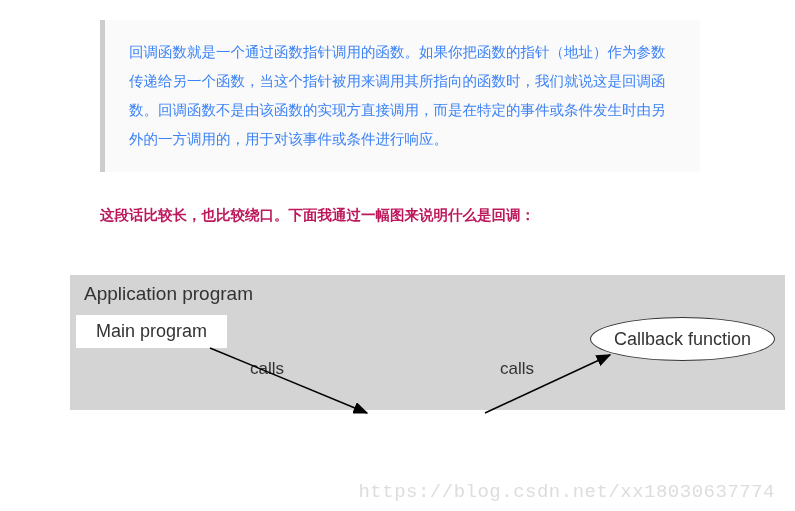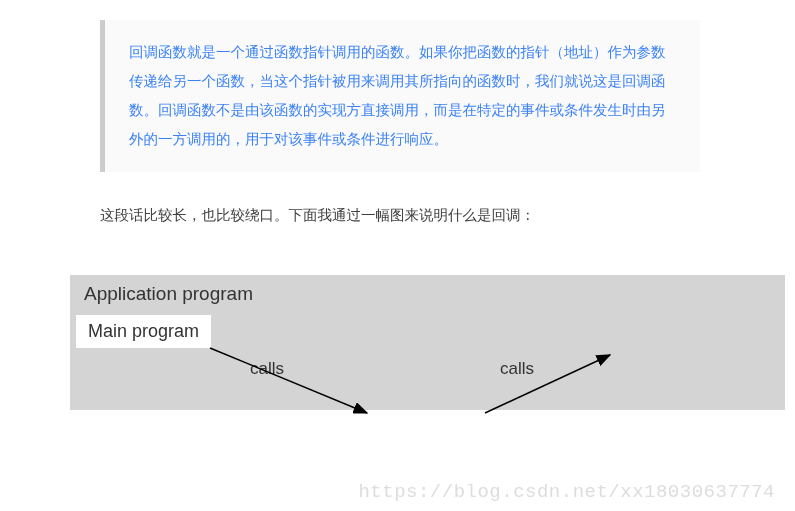--- a/index.html
+++ b/index.html
@@ -25,23 +25,24 @@
       margin-bottom: 30px;
       width: 600px;
     }
     .quote-text {
       font-size: 14.5px;
       line-height: 2.0;
       color: #3b82f6;
     }
     .description {
       font-size: 14.5px;
-      color: #404040;
+      color: #be185d;
       margin-bottom: 30px;
       line-height: 1.8;
+      font-weight: bold;
     }
     .diagram-container {
       position: relative;
       margin-left: -30px;
       width: 715px;
       margin-top: 47px;
     }
     .app-program-box {
       background: #d4d4d4;
       padding: 0;
@@ -51,21 +52,21 @@
     .app-program-label {
       font-size: 19px;
       color: #333333;
       padding: 8px 0 0 14px;
     }
     .main-program-box {
       position: absolute;
       background: #ffffff;
       left: 6px;
       top: 40px;
-      padding: 6px 12px;
+      padding: 6px 20px;
       font-size: 18px;
       color: #333333;
     }
     .callback-oval {
       position: absolute;
       right: 10px;
       top: 42px;
       width: 185px;
       height: 44px;
       background: #ffffff;
@@ -146,20 +147,21 @@
   <div class="quote-block">
     <div class="quote-text">回调函数就是一个通过函数指针调用的函数。如果你把函数的指针（地址）作为参数传递给另一个函数，当这个指针被用来调用其所指向的函数时，我们就说这是回调函数。回调函数不是由该函数的实现方直接调用，而是在特定的事件或条件发生时由另外的一方调用的，用于对该事件或条件进行响应。</div>
   </div>
 
   <div class="description">这段话比较长，也比较绕口。下面我通过一幅图来说明什么是回调：</div>
 
   <div class="diagram-container">
     <div class="app-program-box">
       <div class="app-program-label">Application program</div>
       <div class="main-program-box">Main program</div>
+      <div class="callback-oval">Callback function</div>
       <div class="calls-label-1">calls</div>
       <div class="calls-label-2">calls</div>
     </div>
 
 
     <svg class="arrows">
       <defs>
         <marker id="arrowhead" markerWidth="10" markerHeight="8" refX="9" refY="4" orient="auto">
           <polygon points="0 0, 10 4, 0 8" fill="#000000"></polygon>
         </marker>

